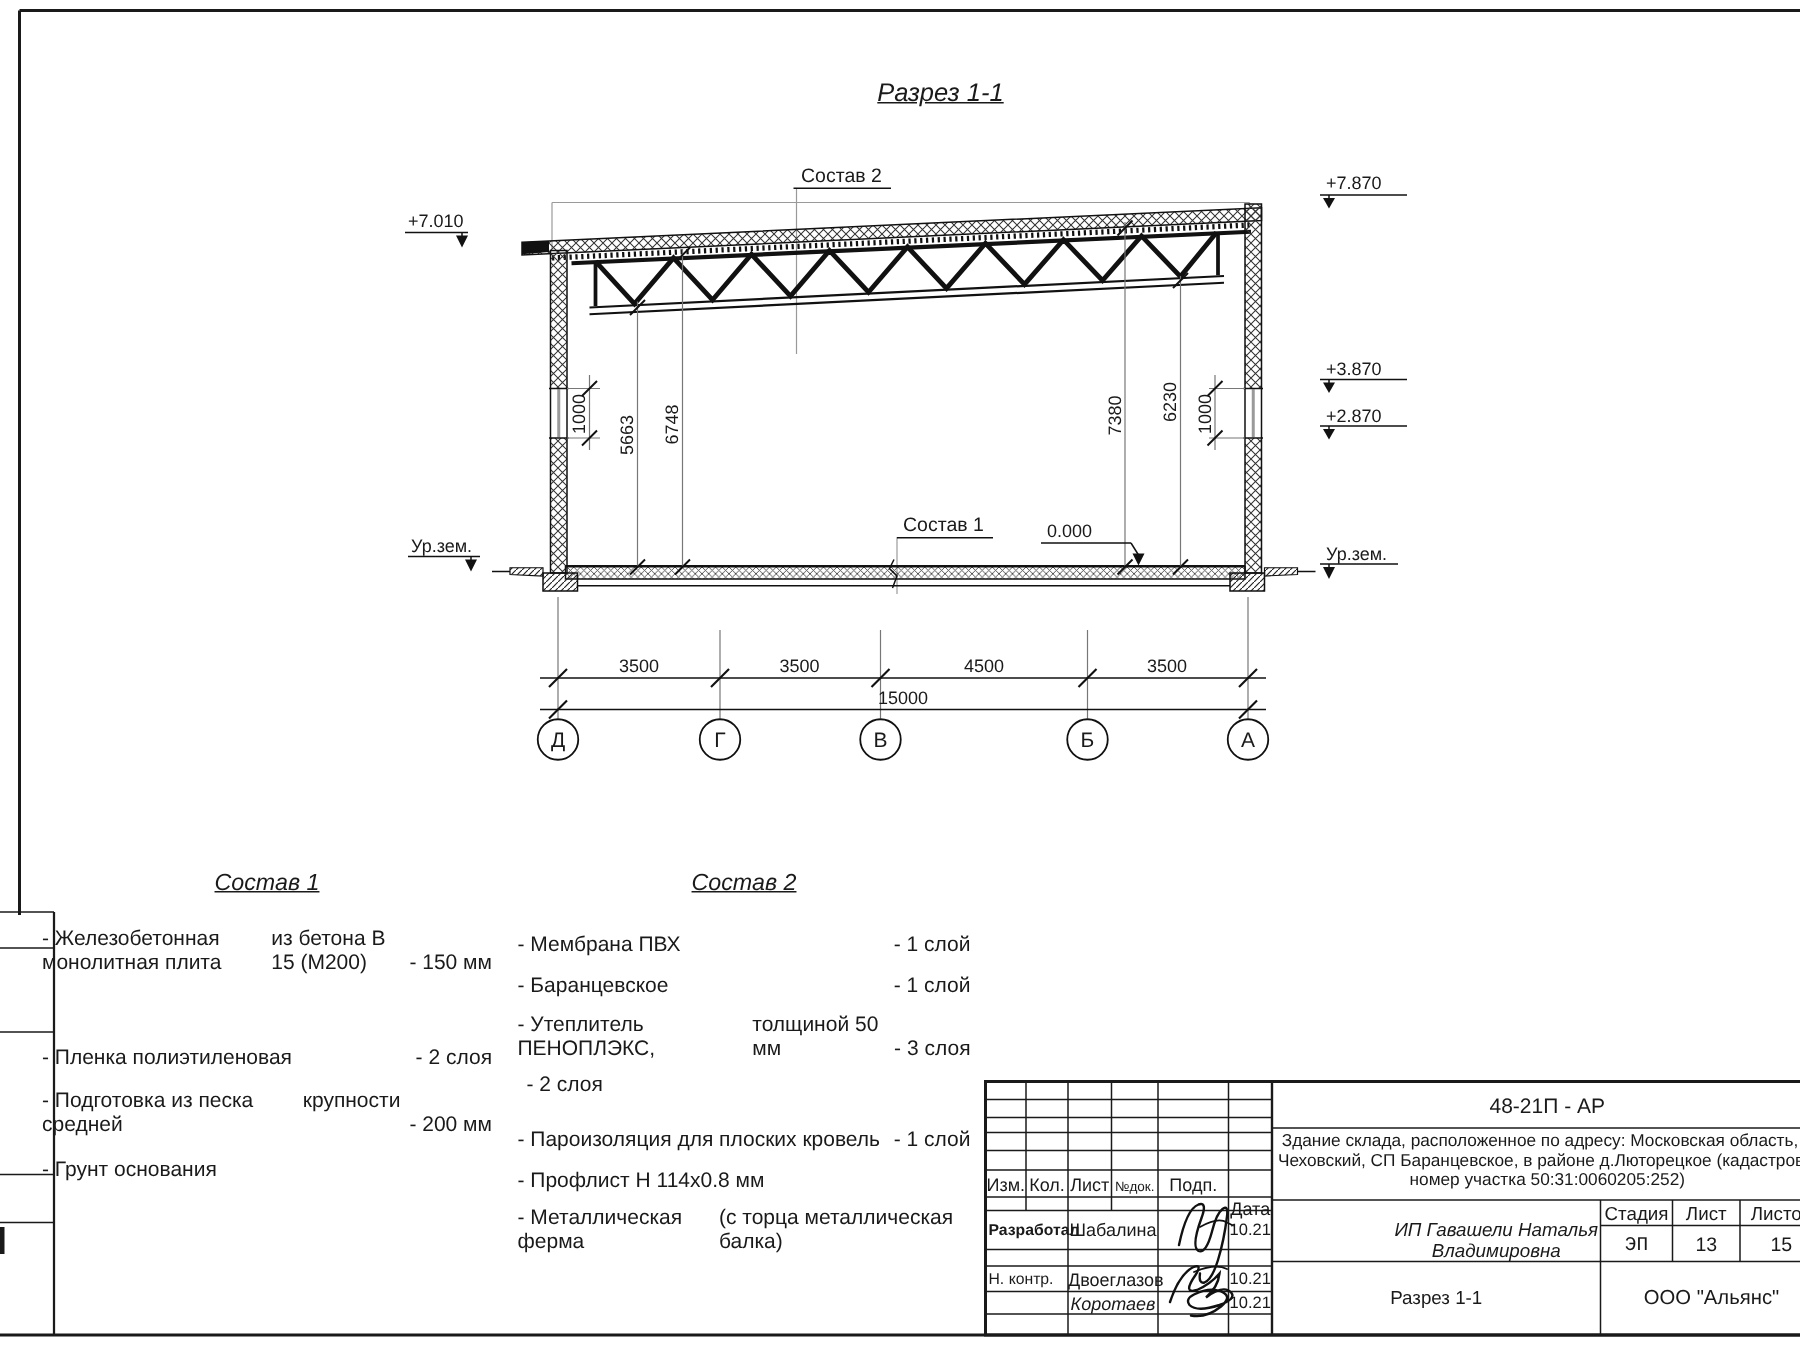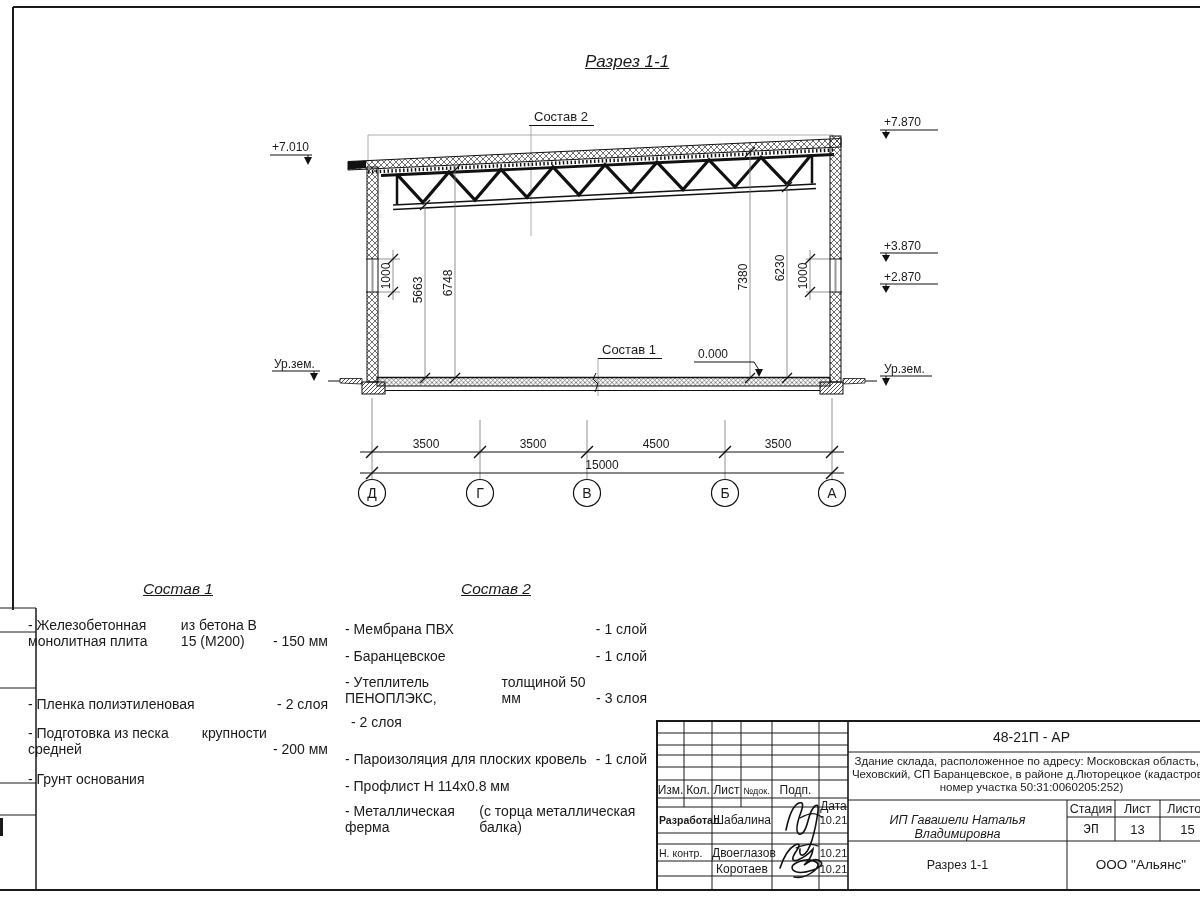--- a/index.html
+++ b/index.html
@@ -344,28 +344,28 @@
   <div class="tb ctr" style="left:772px;top:783px;width:47px;font-size:12px;">Подп.</div>
   <div class="tb ctr" style="left:819px;top:783px;width:29px;font-size:12px;margin-top:16px;">Дата</div>
 
   <div class="tb" style="left:659px;top:814px;font-size:10.5px;font-weight:bold;">Разработал</div>
   <div class="tb ctr" style="left:712px;top:813px;width:60px;font-size:12px;">Шабалина</div>
   <div class="tb ctr" style="left:819px;top:814px;width:29px;font-size:11px;">10.21</div>
   <div class="tb" style="left:659px;top:847px;font-size:10.5px;">Н. контр.</div>
   <div class="tb ctr" style="left:712px;top:846px;width:60px;font-size:12px;">Двоеглазов</div>
   <div class="tb ctr" style="left:819px;top:847px;width:29px;font-size:11px;">10.21</div>
   <div class="tb" style="left:659px;top:862px;font-size:10.5px;margin-top:44px;">ГИП</div>
-  <div class="tb ctr" style="left:712px;top:862px;width:60px;font-size:12px;">Коротаев</div>
+  <div class="tb ctr" style="left:712px;top:862px;width:60px;font-size:12px;font-style:italic;">Коротаев</div>
   <div class="tb ctr" style="left:819px;top:863px;width:29px;font-size:11px;">10.21</div>
 
   <div class="tb ctr" style="left:848px;top:729px;width:367px;font-size:14px;">48-21П - АР</div>
   <div class="tb addr" style="left:848px;top:755px;width:367px;">Здание склада, расположенное по адресу: Московская область, р</div>
   <div class="tb addr" style="left:848px;top:768px;width:367px;">Чеховский, СП Баранцевское, в районе д.Люторецкое  (кадастровы</div>
   <div class="tb addr" style="left:848px;top:781px;width:367px;">номер участка 50:31:0060205:252)</div>
-  <div class="tb ctr it" style="left:848px;top:813px;width:219px;font-size:12.5px;">ИП Гавашели Наталья Владимировна</div>
+  <div class="tb ctr it" style="left:848px;top:813px;width:219px;font-size:12.5px;padding-left:40px;">ИП Гавашели Наталья Владимировна</div>
   <div class="tb ctr" style="left:1067px;top:802px;width:48px;font-size:12.5px;">Стадия</div>
   <div class="tb ctr" style="left:1115px;top:802px;width:45px;font-size:12.5px;">Лист</div>
   <div class="tb ctr" style="left:1160px;top:802px;width:55px;font-size:12.5px;">Листов</div>
   <div class="tb ctr" style="left:1067px;top:822px;width:48px;font-size:13px;font-family:Liberation Mono, monospace;">ЭП</div>
   <div class="tb ctr" style="left:1115px;top:822px;width:45px;font-size:13px;">13</div>
   <div class="tb ctr" style="left:1160px;top:822px;width:55px;font-size:13px;">15</div>
   <div class="tb ctr" style="left:848px;top:858px;width:219px;font-size:12.5px;">Разрез 1-1</div>
   <div class="tb ctr" style="left:1067px;top:857px;width:148px;font-size:13.5px;">ООО "Альянс"</div>
 
 </div>

